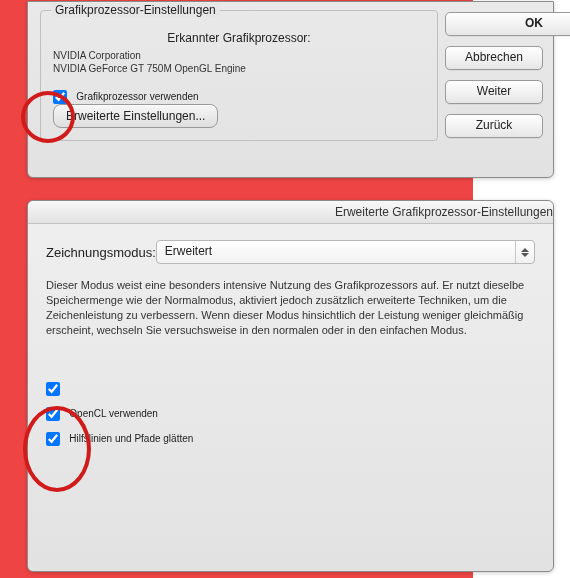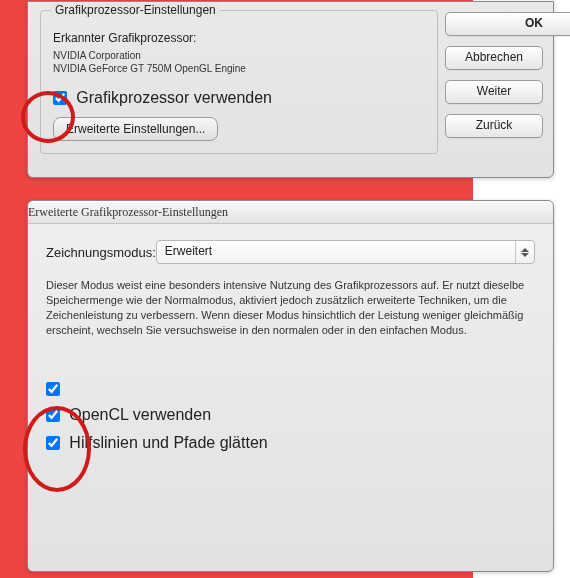--- a/index.html
+++ b/index.html
@@ -52,20 +52,21 @@
     top: -8px;
     background: #e6e6e6;
     padding: 0 4px;
     font-size: 12px;
     color: #222;
   }
   .gp-head {
     font-size: 12px;
     color: #222;
     margin-top: 10px;
+    text-align: center;
   }
   .gp-lines {
     font-size: 10px;
     color: #333;
     margin-top: 4px;
     line-height: 1.3;
   }
   .chk-row {
     margin-top: 14px;
   }
@@ -73,27 +74,27 @@
     display: inline-block;
     vertical-align: middle;
   }
   input[type=checkbox] {
     width: 14px;
     height: 14px;
     margin: 0 6px 0 0;
     vertical-align: middle;
   }
   .chk-label {
-    font-size: 16px;
+    font-size: 10px;
     color: #222;
     vertical-align: middle;
     text-align: center;
   }
   .adv-btn {
-    margin-top: 10px;
+    margin-top: 0;
     display: inline-block;
     border: 1px solid #9a9a9a;
     background: linear-gradient(#f7f7f7,#dedede);
     border-radius: 8px;
     padding: 4px 12px;
     font-size: 12px;
     color: #222;
     box-shadow: 0 1px 0 rgba(255,255,255,.6) inset;
   }
   .right-col {
@@ -131,25 +132,24 @@
     border-radius: 6px;
     background: linear-gradient(#efefef,#e2e2e2);
     box-shadow: 0 1px 4px rgba(0,0,0,.2);
   }
   .dlg-titlebar {
     height: 22px;
     border-bottom: 1px solid #c2c2c2;
     background: linear-gradient(#f8f8f8,#e2e2e2);
     border-top-left-radius: 6px;
     border-top-right-radius: 6px;
-    text-align: left;
+    text-align: right;
     line-height: 22px;
     font-size: 12px;
     color: #333;
-    font-family: Liberation Serif, serif;
   }
   .dlg-body {
     padding: 16px 18px;
   }
   .mode-row {
     display: flex;
     align-items: center;
   }
   .mode-label {
     font-size: 13px;

